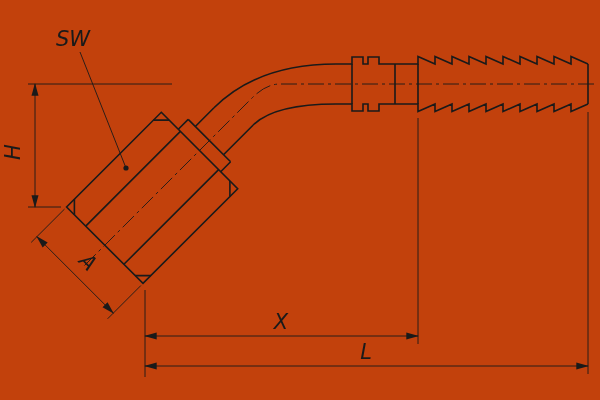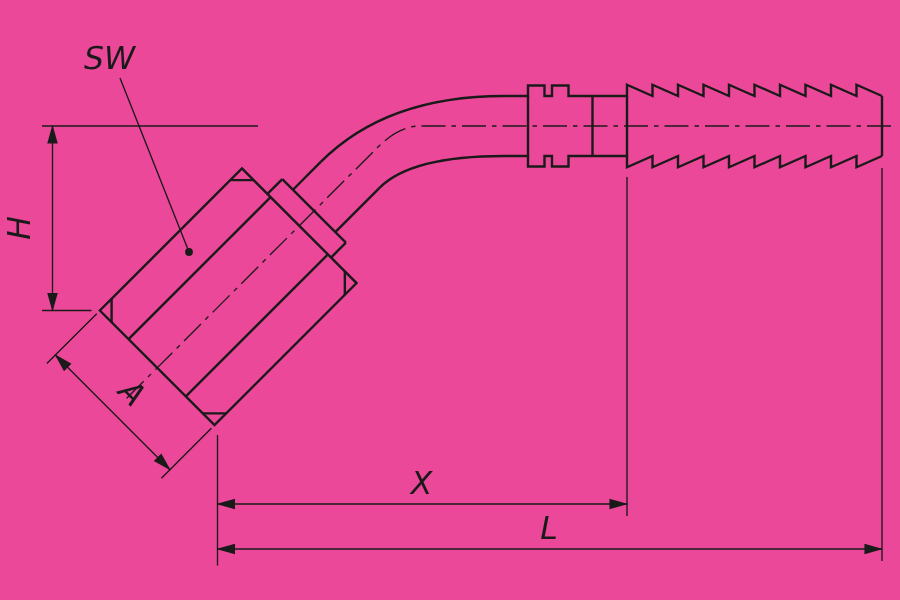--- a/index.html
+++ b/index.html
@@ -7,21 +7,21 @@
     padding: 0;
     background: #ffffff;
     width: 600px;
     height: 400px;
     overflow: hidden;
   }
   #stage {
     width: 600px;
     height: 400px;
     position: relative;
-    background: #ec4899;
+    background: #c2410c;
   }
   svg { display: block; }
   .obj path {
     fill: none;
     stroke: #1a1a1a;
     stroke-width: 1.6;
     stroke-linejoin: miter;
     stroke-linecap: butt;
   }
   .dim path, .dim line {

